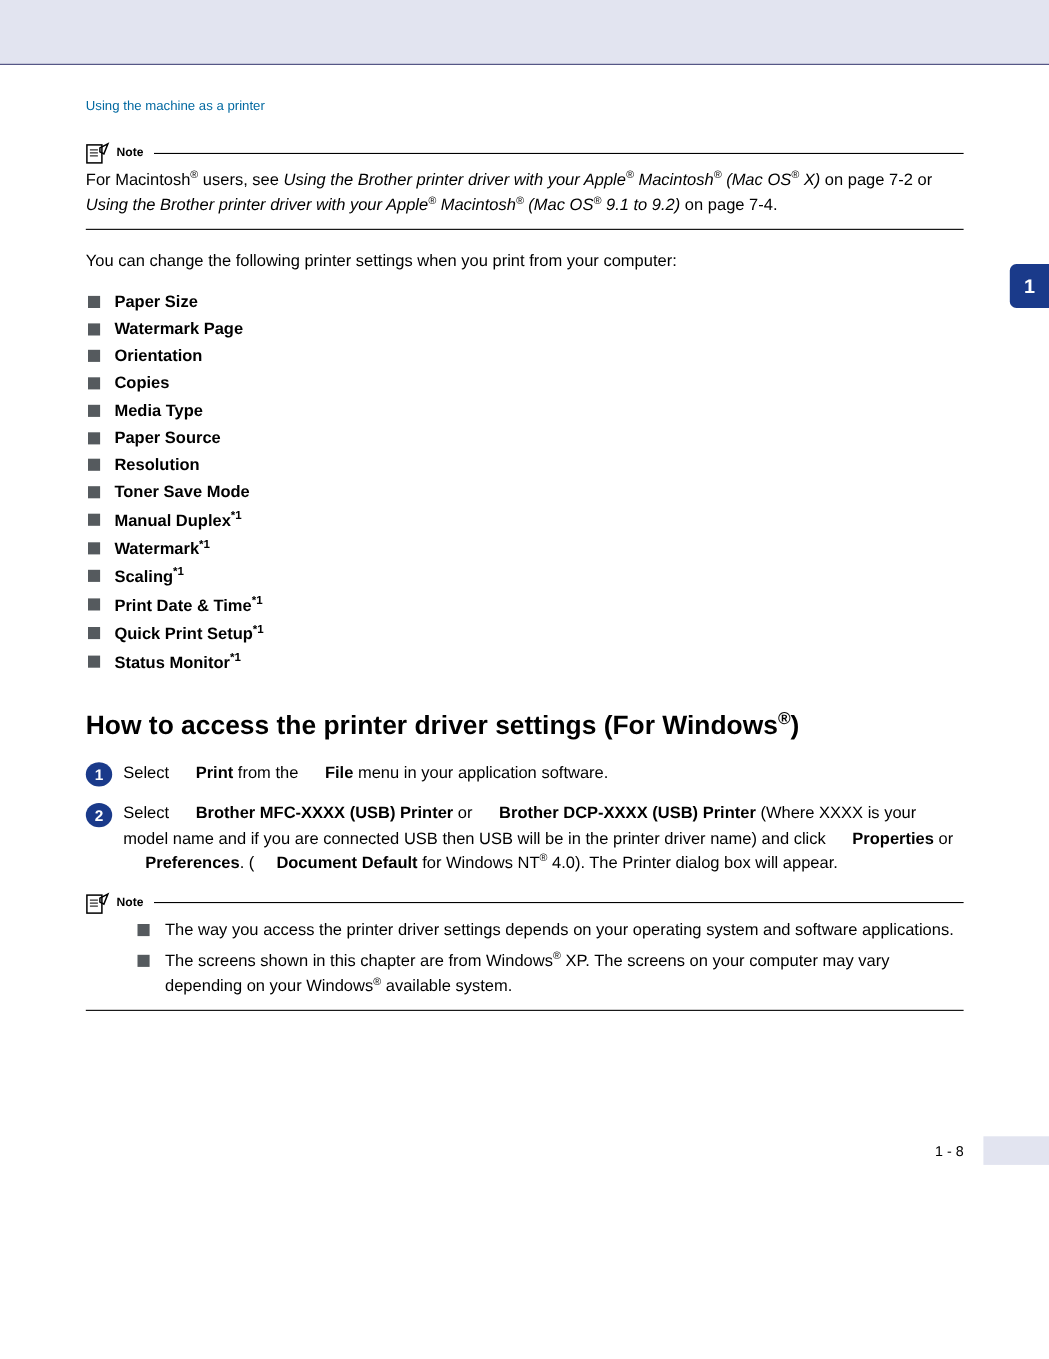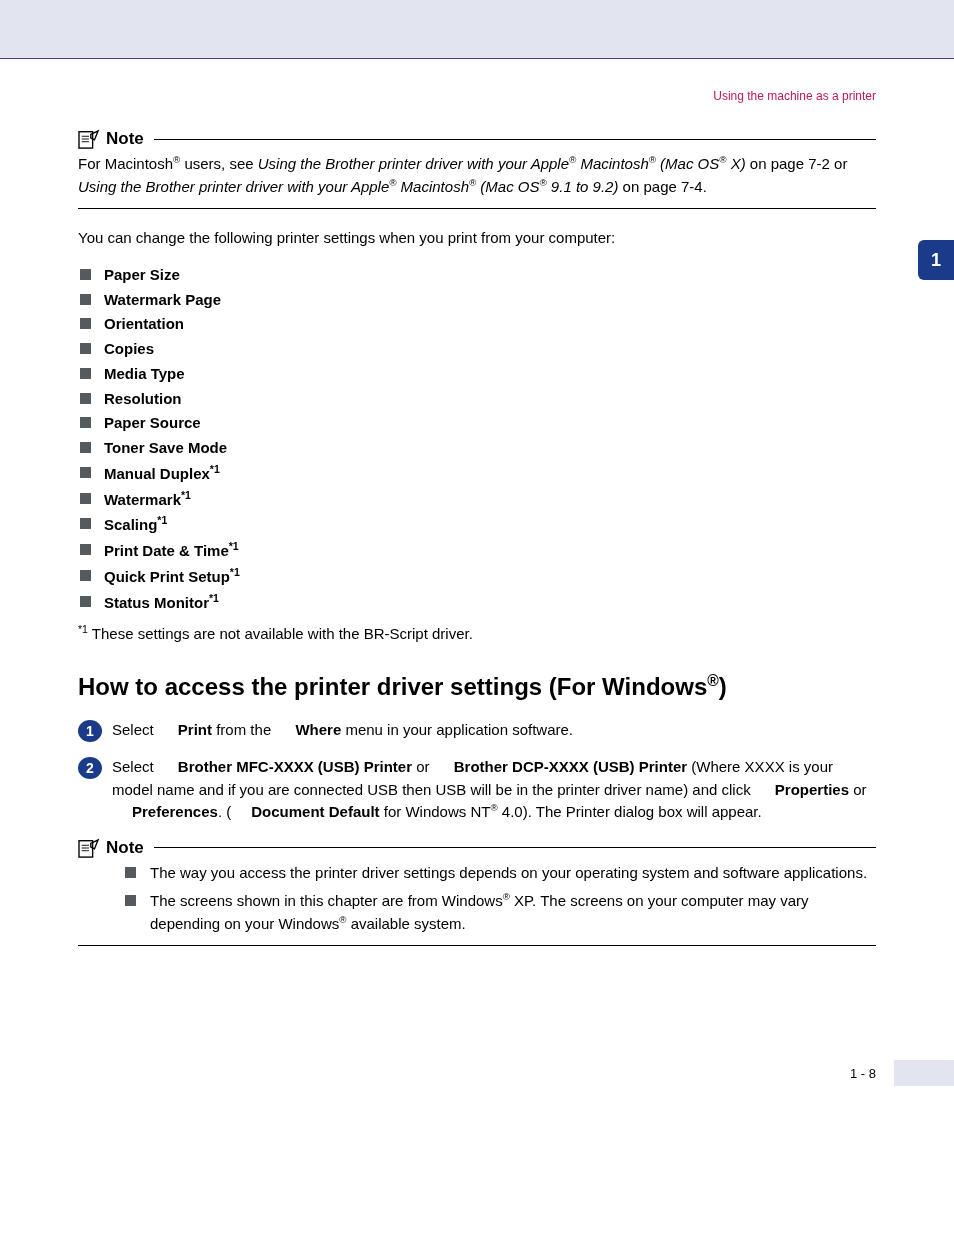--- a/index.html
+++ b/index.html
@@ -29,23 +29,22 @@
     display: flex;
     align-items: center;
     justify-content: center;
     border-radius: 6px 0 0 6px;
   }
   .content {
     padding: 18px 78px 40px 78px;
   }
   .breadcrumb {
     font-size: 12px;
-    color: #be185d;
+    color: #0369a1;
     margin: 12px 0 26px 0;
-    text-align: right;
   }
   h1 {
     font-size: 26px;
     font-weight: bold;
     margin: 10px 0 28px 0;
   }
   h2 {
     font-size: 24px;
     font-weight: bold;
     margin: 30px 0 18px 0;
@@ -55,21 +54,21 @@
   .note-header {
     display: flex;
     align-items: center;
     margin-bottom: 4px;
   }
   .note-icon {
     width: 22px; height: 20px;
     flex: 0 0 22px;
     margin-right: 6px;
   }
-  .note-label { font-weight: bold; font-size: 17px; }
+  .note-label { font-weight: bold; font-size: 11px; }
   .note-rule {
     flex: 1;
     height: 1px;
     background: #000;
     margin-left: 10px;
   }
   .note-body { line-height: 1.5; }
   .note-bottom-rule {
     height: 1px; background:#000; margin: 10px 0 18px 0;
   }
@@ -177,44 +176,41 @@
   <div class="note-bottom-rule"></div>
 
   <div class="intro">You can change the following printer settings when you print from your computer:</div>
 
   <ul class="square" id="settings-list">
       <li><span class="sq"></span><span>Paper Size</span></li>
       <li><span class="sq"></span><span>Watermark Page</span></li>
       <li><span class="sq"></span><span>Orientation</span></li>
       <li><span class="sq"></span><span>Copies</span></li>
       <li><span class="sq"></span><span>Media Type</span></li>
+      <li><span class="sq"></span><span>Paper Source</span></li>
       <li><span class="sq"></span><span>Resolution</span></li>
-      <li><span class="sq"></span><span>Paper Source</span></li>
       <li><span class="sq"></span><span>Toner Save Mode</span></li>
       <li><span class="sq"></span><span>Manual Duplex</span><sup class="fn">*1</sup></li>
       <li><span class="sq"></span><span>Watermark</span><sup class="fn">*1</sup></li>
       <li><span class="sq"></span><span>Scaling</span><sup class="fn">*1</sup></li>
       <li><span class="sq"></span><span>Print Date &amp; Time</span><sup class="fn">*1</sup></li>
       <li><span class="sq"></span><span>Quick Print Setup</span><sup class="fn">*1</sup></li>
       <li><span class="sq"></span><span>Status Monitor</span><sup class="fn">*1</sup></li>
     </ul>
 
-  <div class="footnote">
-    <sup class="fn">*1</sup><span> These settings are not available with the BR-Script driver.</span>
-  </div>
 
   <h2>
     <span>How to access the printer driver settings (For Windows</span><sup class="reg">®</sup><span>)</span>
   </h2>
 
   <div class="steps">
     <div class="step">
       <div class="num">1</div>
       <div>
-        <span>Select </span><b>Print</b><span> from the </span><b>Where</b><span> menu in your application software.</span>
+        <span>Select </span><b>Print</b><span> from the </span><b>File</b><span> menu in your application software.</span>
       </div>
     </div>
     <div class="step">
       <div class="num">2</div>
       <div>
         <span>Select </span><b>Brother MFC-XXXX (USB) Printer</b><span> or </span><b>Brother DCP-XXXX (USB) Printer</b><span> (Where XXXX is your model name and if you are connected USB then USB will be in the printer driver name) and click </span><b>Properties</b><span> or </span><b>Preferences</b><span>. (</span><b>Document Default</b><span> for Windows NT</span><sup class="reg">®</sup><span> 4.0). The Printer dialog box will appear.</span>
       </div>
     </div>
   </div>
 

